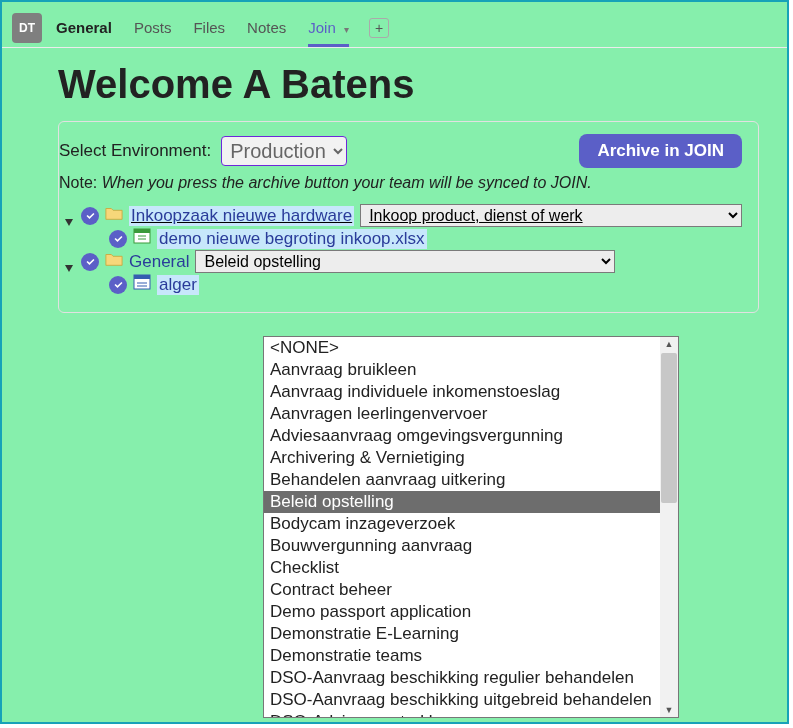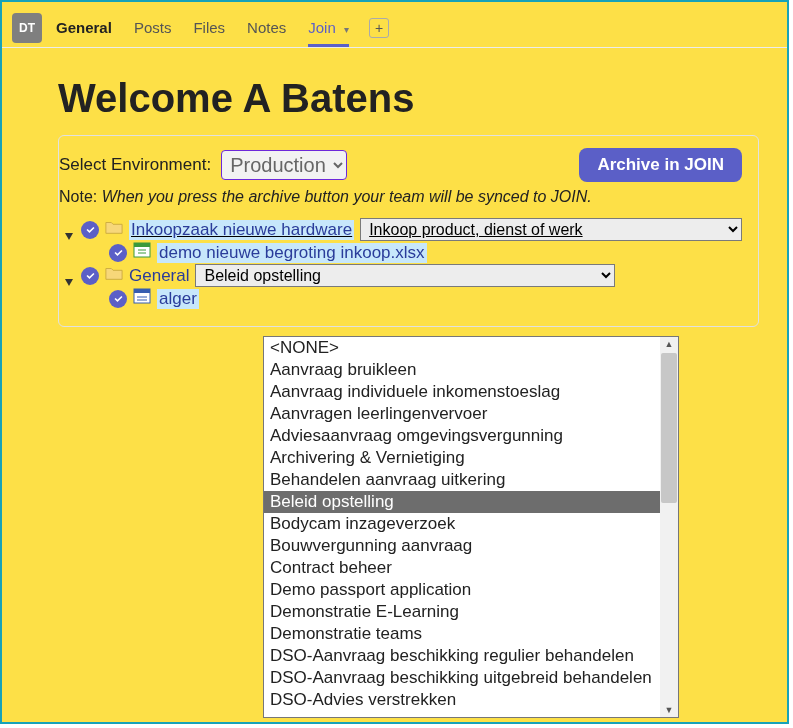--- a/index.html
+++ b/index.html
@@ -1,21 +1,21 @@
 <!DOCTYPE html>
 <html><head>
 <meta charset="utf-8">
 <style>
   * { box-sizing: border-box; }
   html, body { margin: 0; padding: 0; font-family: "Segoe UI", -apple-system, Arial, sans-serif; }
   .frame {
     width: 789px;
     height: 724px;
     border: 2px solid #17a2b8;
-    background: #fde047;
+    background: #86efac;
     overflow: hidden;
     position: relative;
   }
   .topbar {
     display: flex;
     align-items: center;
     padding: 6px 10px 0 10px;
     height: 46px;
     border-bottom: 1px solid #ececec;
   }
@@ -39,21 +39,21 @@
     height: 3px; background: #5b5fc7;
   }
   .chev { font-size: 10px; color: #777; margin-left: 4px; }
   .plusbox {
     margin-left: 20px; width: 20px; height: 20px;
     border: 1px solid #aaa; border-radius: 3px;
     display: flex; align-items: center; justify-content: center;
     font-size: 14px; color: #555; cursor: pointer;
   }
   .content { padding: 8px 28px 0 56px; }
-  h1 { font-size: 40px; font-weight: 700; margin: 20px 0 14px 0; color: #222; }
+  h1 { font-size: 40px; font-weight: 700; margin: 6px 0 14px 0; color: #222; }
   .card {
     border: 1px solid #e1e1e1; border-radius: 6px;
     padding: 12px 16px 16px 0;
   }
   .row { display: flex; align-items: center; }
   .sel-label { font-size: 17px; color: #222; margin-right: 10px; }
   select.env {
     font-size: 20px; border: 1px solid #6d28d9; border-radius: 4px;
     padding: 2px 4px; background: #f2f2f2; color: #666;
   }
@@ -236,20 +236,21 @@
         <div class="dd-item">&lt;NONE&gt;</div>
         <div class="dd-item">Aanvraag bruikleen</div>
         <div class="dd-item">Aanvraag individuele inkomenstoeslag</div>
         <div class="dd-item">Aanvragen leerlingenvervoer</div>
         <div class="dd-item">Adviesaanvraag omgevingsvergunning</div>
         <div class="dd-item">Archivering &amp; Vernietiging</div>
         <div class="dd-item">Behandelen aanvraag uitkering</div>
         <div class="dd-item selected">Beleid opstelling</div>
         <div class="dd-item">Bodycam inzageverzoek</div>
         <div class="dd-item">Bouwvergunning aanvraag</div>
+        <div class="dd-item">Checklist</div>
         <div class="dd-item">Contract beheer</div>
         <div class="dd-item">Demo passport application</div>
         <div class="dd-item">Demonstratie E-Learning</div>
         <div class="dd-item">Demonstratie teams</div>
         <div class="dd-item">DSO-Aanvraag beschikking regulier behandelen</div>
         <div class="dd-item">DSO-Aanvraag beschikking uitgebreid behandelen</div>
         <div class="dd-item">DSO-Advies verstrekken</div>
       </div>
     <div class="dd-scroll">
       <div class="arrow">▲</div>

